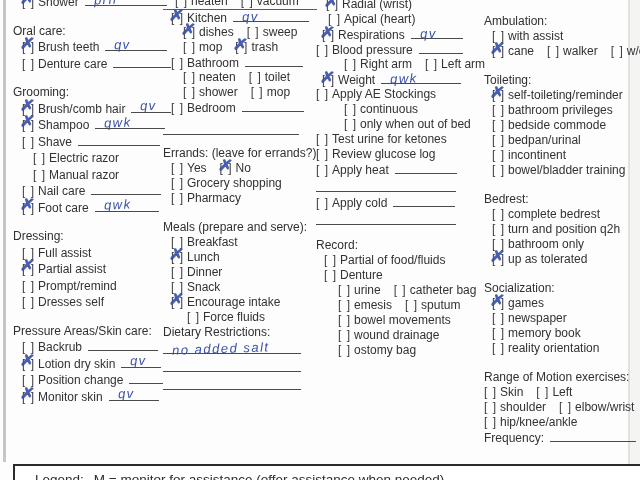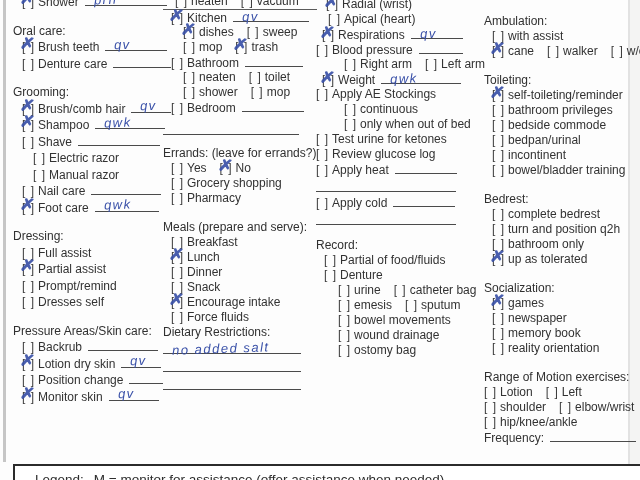--- a/index.html
+++ b/index.html
@@ -81,21 +81,21 @@
       <div class="row" style="padding-left: 8px;"><span class="chk">[&nbsp;]</span><span class="lbl">Yes</span><span class="chk x part2">[&nbsp;]</span><span class="lbl">No</span></div>
       <div class="row" style="padding-left: 8px;"><span class="chk">[&nbsp;]</span><span class="lbl">Grocery shopping</span></div>
       <div class="row" style="padding-left: 8px;"><span class="chk">[&nbsp;]</span><span class="lbl">Pharmacy</span></div>
       <div class="gap" style="height: 14px;"></div>
       <div class="row hdr">Meals (prepare and serve):</div>
       <div class="row" style="padding-left: 8px;"><span class="chk">[&nbsp;]</span><span class="lbl">Breakfast</span></div>
       <div class="row" style="padding-left: 8px;"><span class="chk x">[&nbsp;]</span><span class="lbl">Lunch</span></div>
       <div class="row" style="padding-left: 8px;"><span class="chk">[&nbsp;]</span><span class="lbl">Dinner</span></div>
       <div class="row" style="padding-left: 8px;"><span class="chk">[&nbsp;]</span><span class="lbl">Snack</span></div>
       <div class="row" style="padding-left: 8px;"><span class="chk x">[&nbsp;]</span><span class="lbl">Encourage intake</span></div>
-      <div class="row" style="padding-left: 8px;"><span class="chk">[&nbsp;]</span><span class="lbl">Force fluids</span></div>
+      <div class="row" style="padding-left: 8px; margin-left: 16px;"><span class="chk">[&nbsp;]</span><span class="lbl">Force fluids</span></div>
       <div class="row hdr">Dietary Restrictions:</div>
       <div class="gap" style="height: 2px;"></div>
       <div class="row"><span class="ul" style="width: 138px; margin-left: 0px;"><span class="hw">no added salt</span></span></div>
       <div class="gap" style="height: 3px;"></div>
       <div class="row"><span class="ul" style="width: 138px; margin-left: 0px;"></span></div>
       <div class="gap" style="height: 3px;"></div>
       <div class="row"><span class="ul" style="width: 138px; margin-left: 0px;"></span></div>
     </div>
   <div class="col" id="col2" style="left:316px;top:-3px;width:162px;--lh:15px;">
       <div class="row" style="padding-left: 10px;"><span class="chk x">[&nbsp;]</span><span class="lbl">Radial (wrist)</span></div>
@@ -144,21 +144,21 @@
       <div class="row" style="padding-left: 8px;"><span class="chk">[&nbsp;]</span><span class="lbl">bathroom only</span></div>
       <div class="row" style="padding-left: 8px;"><span class="chk x">[&nbsp;]</span><span class="lbl">up as tolerated</span></div>
       <div class="gap" style="height: 14px;"></div>
       <div class="row hdr">Socialization:</div>
       <div class="row" style="padding-left: 8px;"><span class="chk x">[&nbsp;]</span><span class="lbl">games</span></div>
       <div class="row" style="padding-left: 8px;"><span class="chk">[&nbsp;]</span><span class="lbl">newspaper</span></div>
       <div class="row" style="padding-left: 8px;"><span class="chk">[&nbsp;]</span><span class="lbl">memory book</span></div>
       <div class="row" style="padding-left: 8px;"><span class="chk">[&nbsp;]</span><span class="lbl">reality orientation</span></div>
       <div class="gap" style="height: 14px;"></div>
       <div class="row hdr">Range of Motion exercises:</div>
-      <div class="row"><span class="chk">[&nbsp;]</span><span class="lbl">Lotion</span><span class="chk part2">[&nbsp;]</span><span class="lbl">Left</span></div>
+      <div class="row"><span class="chk">[&nbsp;]</span><span class="lbl">Skin</span><span class="chk part2">[&nbsp;]</span><span class="lbl">Left</span></div>
       <div class="row"><span class="chk">[&nbsp;]</span><span class="lbl">shoulder</span><span class="chk part2">[&nbsp;]</span><span class="lbl">elbow/wrist</span></div>
       <div class="row"><span class="chk">[&nbsp;]</span><span class="lbl">hip/knee/ankle</span></div>
       <div class="row"><span class="lbl">Frequency:</span><span class="ul" style="width: 86px;"></span></div>
     </div>
 
   <div class="legend-box">
     <div class="legend-text">
       <b>Legend:</b><span>M = monitor for assistance (offer assistance when needed)</span>
     </div>
   </div>

